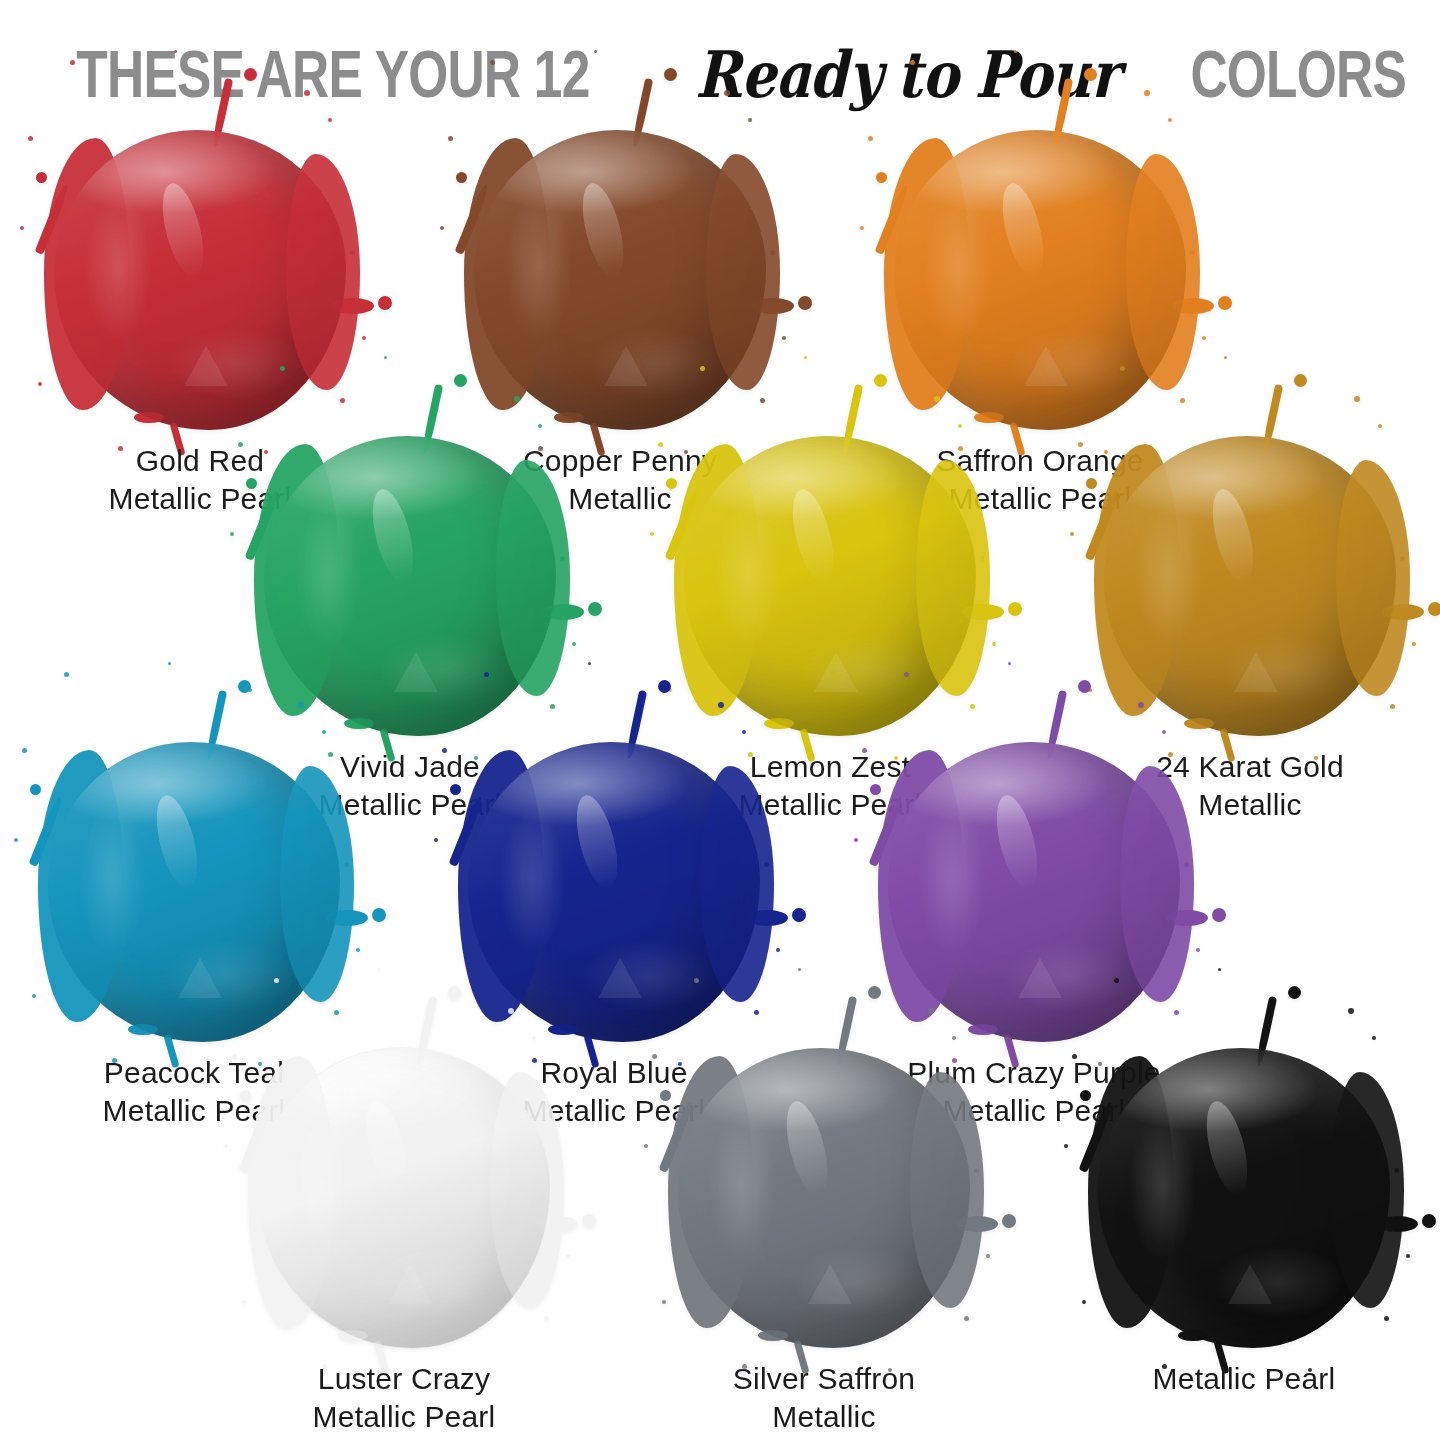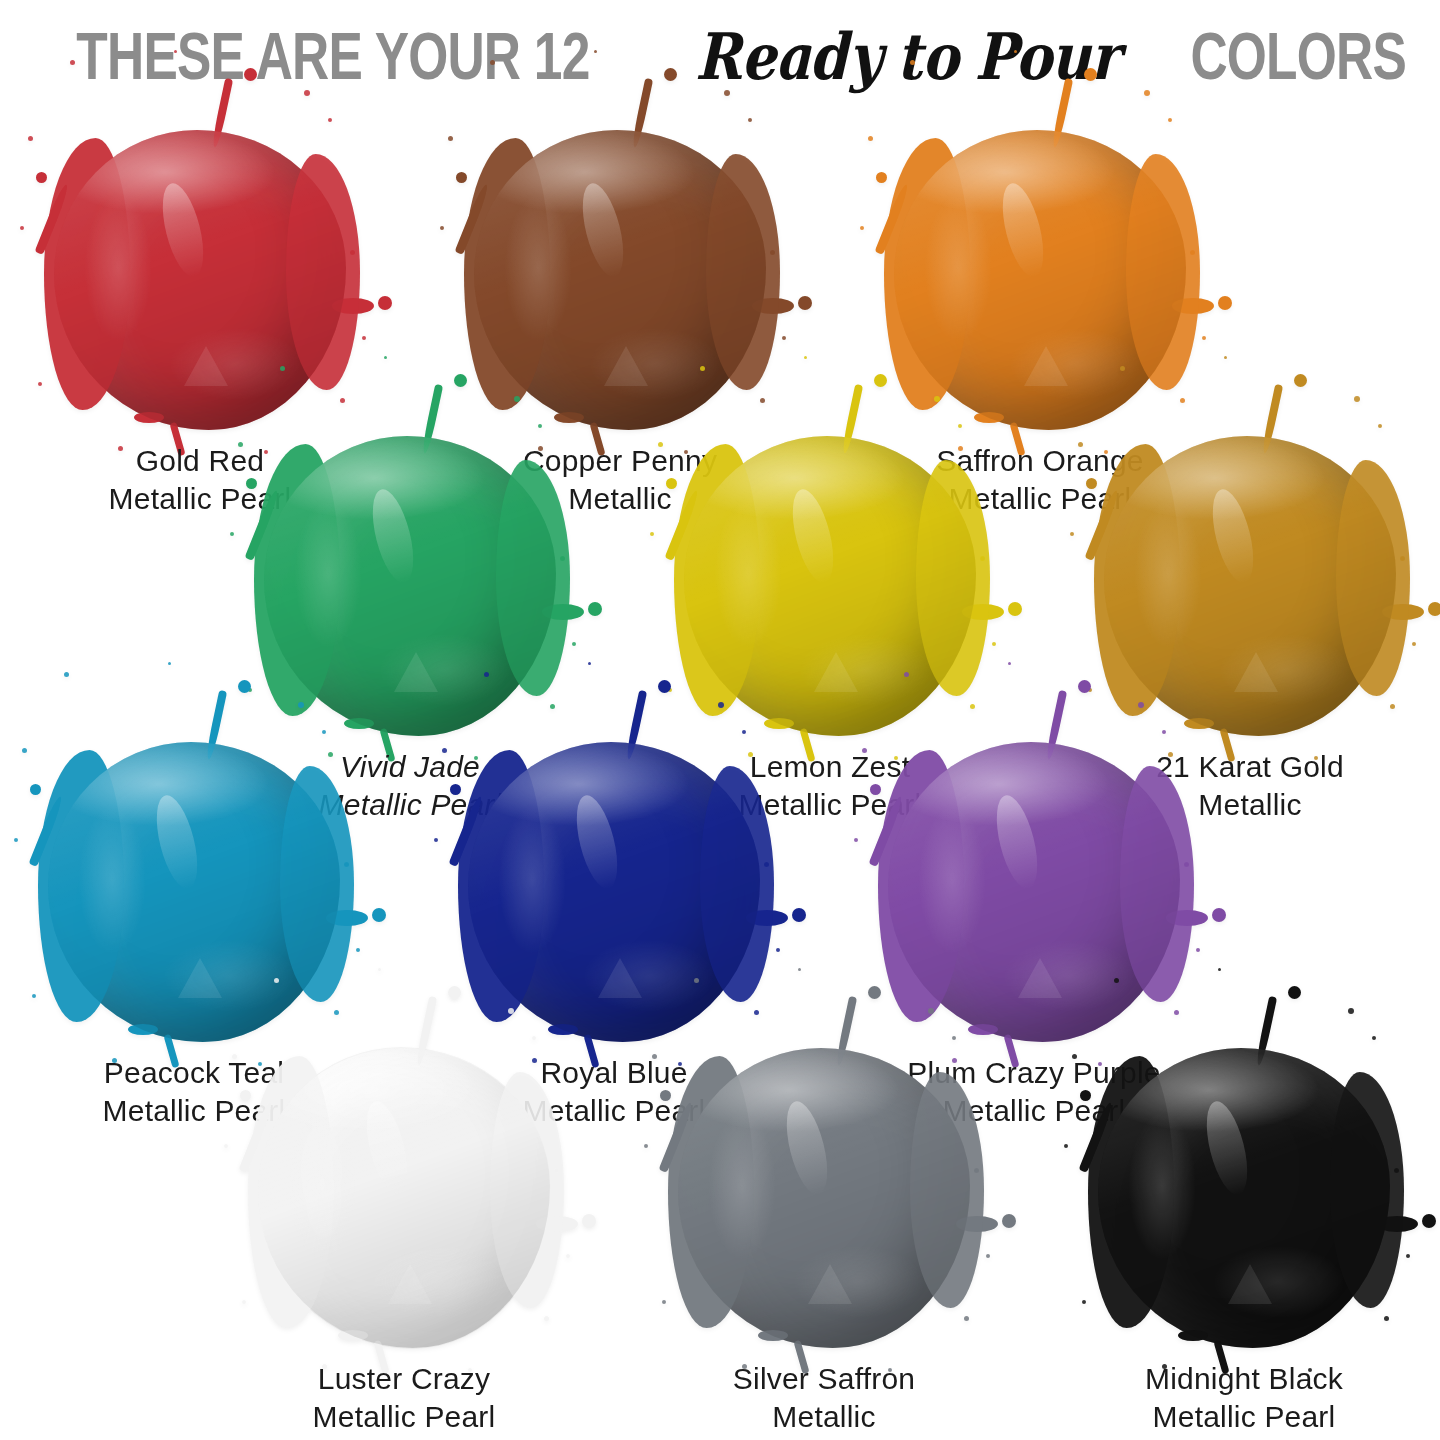--- a/index.html
+++ b/index.html
@@ -8,21 +8,21 @@
     background:#ffffff;
     font-family:"Liberation Sans", sans-serif;
     overflow:hidden;
     position:relative;
   }
   #stage{position:relative;width:1440px;height:1440px;}
 
   
   .header{
     position:absolute;left:0;top:0;width:1440px;height:112px;
-    display:flex;align-items:center;justify-content:center;
+    display:flex;align-items:flex-end;justify-content:center;
     white-space:nowrap;
   }
   .hd-part{
     font-family:"Liberation Sans", sans-serif;
     font-weight:bold;
     font-size:66px;
     letter-spacing:-1px;
     color:#8c8c8c;
     transform:scaleX(0.78);
     transform-origin:center;
@@ -257,21 +257,21 @@
           </div>
           <div class="sheen"></div>
           <div class="sheen2"></div>
           <div class="facet"></div>
         </div>
         <div class="label" style="top: 312px;">
           <span class="l1">Saffron Orange</span>
           <span class="l2">Metallic Pearl</span>
         </div>
       </div>
-      <div class="cell" style="left: 238px; top: 436px; width: 344px; font-style: italic;">
+      <div class="cell" style="left: 238px; top: 436px; width: 344px;">
         <div class="splat-wrap">
           <div class="splat" style="background: rgb(38, 164, 99);">
             <div class="drip d-top"></div>
             <div class="drip d-topdot"></div>
             <div class="drip d-left"></div>
             <div class="drip d-leftdot"></div>
             <div class="drip d-right"></div>
             <div class="drip d-rightdot"></div>
             <div class="drip d-bot"></div>
             <div class="drip d-botstem"></div>
@@ -352,21 +352,21 @@
             <div class="speck" style="left: -16px; top: 252px; width: 4px; height: 4px;"></div>
             <div class="speck" style="left: 274px; top: -12px; width: 4px; height: 4px;"></div>
             <div class="speck" style="left: 120px; top: -80px; width: 3px; height: 3px;"></div>
             <div class="speck" style="left: 286px; top: 268px; width: 5px; height: 5px;"></div>
           </div>
           <div class="sheen"></div>
           <div class="sheen2"></div>
           <div class="facet"></div>
         </div>
         <div class="label" style="top: 312px;">
-          <span class="l1">21 Karat Gold</span>
+          <span class="l1">24 Karat Gold</span>
           <span class="l2">Metallic</span>
         </div>
       </div>
       <div class="cell" style="left: 22px; top: 742px; width: 344px;">
         <div class="splat-wrap">
           <div class="splat" style="background: rgb(21, 149, 189);">
             <div class="drip d-top"></div>
             <div class="drip d-topdot"></div>
             <div class="drip d-left"></div>
             <div class="drip d-leftdot"></div>
@@ -550,18 +550,17 @@
             <div class="speck" style="left: -16px; top: 252px; width: 4px; height: 4px;"></div>
             <div class="speck" style="left: 274px; top: -12px; width: 4px; height: 4px;"></div>
             <div class="speck" style="left: 120px; top: -80px; width: 3px; height: 3px;"></div>
             <div class="speck" style="left: 286px; top: 268px; width: 5px; height: 5px;"></div>
           </div>
           <div class="sheen"></div>
           <div class="sheen2"></div>
           <div class="facet"></div>
         </div>
         <div class="label" style="top: 312px;">
-          <span class="l1">Midnight Black</span>
           <span class="l2">Metallic Pearl</span>
         </div>
       </div>
     </div>
 </div>
 
 </body></html>

